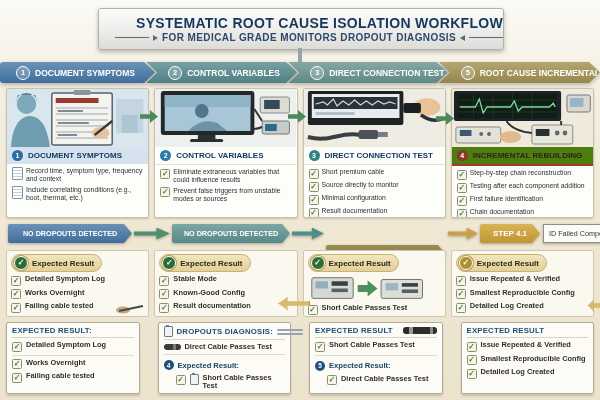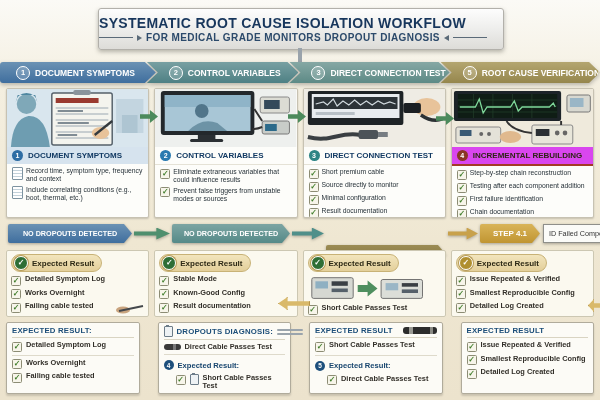--- a/index.html
+++ b/index.html
@@ -4,21 +4,21 @@
 <style>
   html,body{margin:0;padding:0;}
   body{width:600px;height:400px;font-family:"Liberation Sans",sans-serif;-webkit-font-smoothing:antialiased;}
   .stage{position:relative;width:600px;height:400px;overflow:hidden;
     background:linear-gradient(180deg,#fbfaf6 0%,#f4efe0 22%,#efe7d2 60%,#ece3cd 100%);}
 
   
   .banner{position:absolute;left:98px;top:8px;width:404px;height:40px;
     background:linear-gradient(180deg,#fdfdfd 0%,#ececea 55%,#dddcd8 100%);
     border:1px solid #b2b0aa;border-radius:3px;box-shadow:0 2px 4px rgba(60,60,50,.35);
-    display:flex;flex-direction:column;align-items:flex-start;justify-content:center;gap:1px;}
+    display:flex;flex-direction:column;align-items:flex-end;justify-content:center;gap:1px;}
   .banner-title{font-size:14px;font-weight:bold;color:#17365c;letter-spacing:.3px;white-space:nowrap;}
   .banner-sub{font-size:10px;font-weight:bold;color:#2c4a6b;letter-spacing:.4px;display:flex;align-items:center;gap:4px;white-space:nowrap;}
   .dash{width:34px;height:1.5px;background:#5a6a78;display:inline-block;}
   .tri-r{width:0;height:0;border-left:5px solid #5a6a78;border-top:3px solid transparent;border-bottom:3px solid transparent;display:inline-block;}
   .tri-l{width:0;height:0;border-right:5px solid #5a6a78;border-top:3px solid transparent;border-bottom:3px solid transparent;display:inline-block;}
   .connector{position:absolute;left:298px;top:48px;width:4px;height:15px;background:#9aa3ab;}
 
   
   .steps{position:absolute;left:0;top:62px;width:600px;height:21px;display:flex;filter:drop-shadow(0 2px 2px rgba(0,0,0,.25));}
   .step{position:relative;display:flex;align-items:center;gap:5px;color:#fff;font-weight:bold;font-size:8.5px;
@@ -35,21 +35,21 @@
 
   
   .cols{position:absolute;left:6px;top:88px;width:588px;height:130px;display:flex;gap:5px;}
   .col-card{flex:1;background:#fdfdfa;border:1px solid #c7c2b2;border-radius:2px;box-shadow:0 1px 2px rgba(0,0,0,.18);
     display:flex;flex-direction:column;overflow:hidden;min-width:0;}
   .illus{height:58px;flex:none;position:relative;}
   .illus svg{display:block;width:100%;height:100%;}
   .col-head{display:flex;align-items:center;gap:5px;padding:3px 5px;font-size:8px;font-weight:bold;color:#123a63;flex:none;}
   .col-head-1{background:#d6e3ee;}
   .col-head-2,.col-head-3{border-bottom:1px solid #e5e2d6;}
-  .col-head-4{background:#d946ef;border-bottom:2px solid #a33b27;color:#2f2416;}
+  .col-head-4{background:#4d7c0f;border-bottom:2px solid #a33b27;color:#2f2416;}
   .badge{width:11px;height:11px;border-radius:50%;color:#fff;font-size:7px;font-weight:bold;
     display:flex;align-items:center;justify-content:center;flex:none;}
   .badge-1{background:#2e6da4;} .badge-2{background:#2a7ab0;} .badge-3{background:#2e8585;} .badge-4{background:#8a3526;}
   .b-list{padding:3px 3px 2px 5px;display:flex;flex-direction:column;gap:2.5px;font-size:6.8px;color:#273239;line-height:1.18;}
   .b-item{display:flex;gap:3px;align-items:flex-start;}
   .chk{width:8px;height:8px;flex:none;margin-top:.5px;border:1px solid #8c8c74;border-radius:1.5px;background:#f7f5ea;
     color:#3f7d2a;font-size:8px;line-height:7px;text-align:center;font-weight:bold;}
   .ic-doc{width:9px;height:11px;flex:none;border:1px solid #7d93a0;background:
     repeating-linear-gradient(180deg,#fff 0 2px,#c3d2da 2px 3px);border-radius:1px;margin-top:0;}
 
@@ -136,21 +136,21 @@
     <div class="step step-2">
       <span class="step-num">2</span>
       <span>CONTROL VARIABLES</span>
     </div>
     <div class="step step-3">
       <span class="step-num">3</span>
       <span>DIRECT CONNECTION TEST</span>
     </div>
     <div class="step step-4">
       <span class="step-num">5</span>
-      <span>ROOT CAUSE VERIFICATION</span>
+      <span>ROOT CAUSE INCREMENTAL</span>
     </div>
   </div>
 
   <div class="cols">
 
     <div class="col-card">
       <div class="illus">
         <svg viewBox="0 0 145 58" preserveAspectRatio="none">
           <rect x="0" y="0" width="145" height="58" fill="#d9e6ee"></rect>
           <rect x="112" y="10" width="28" height="34" fill="#c3d5e0"></rect>

